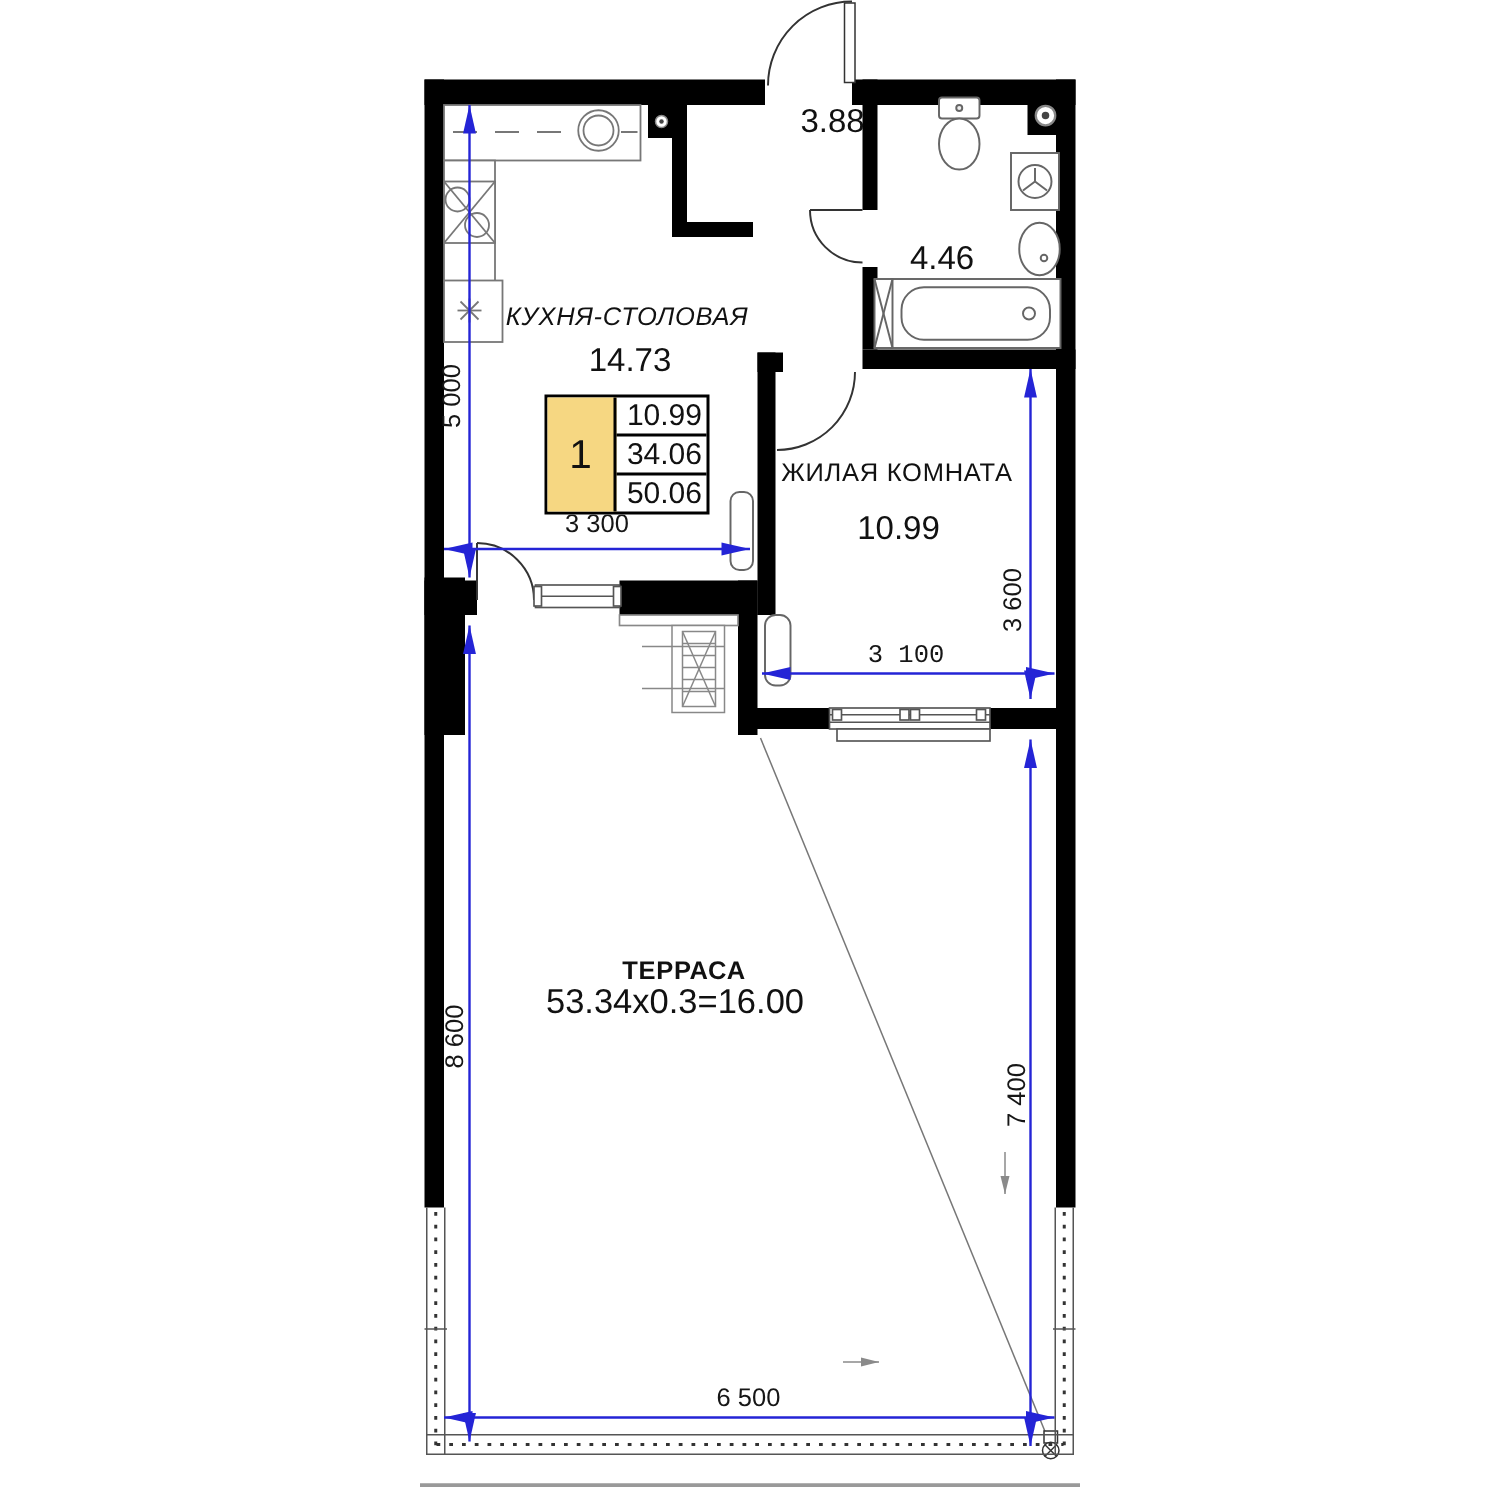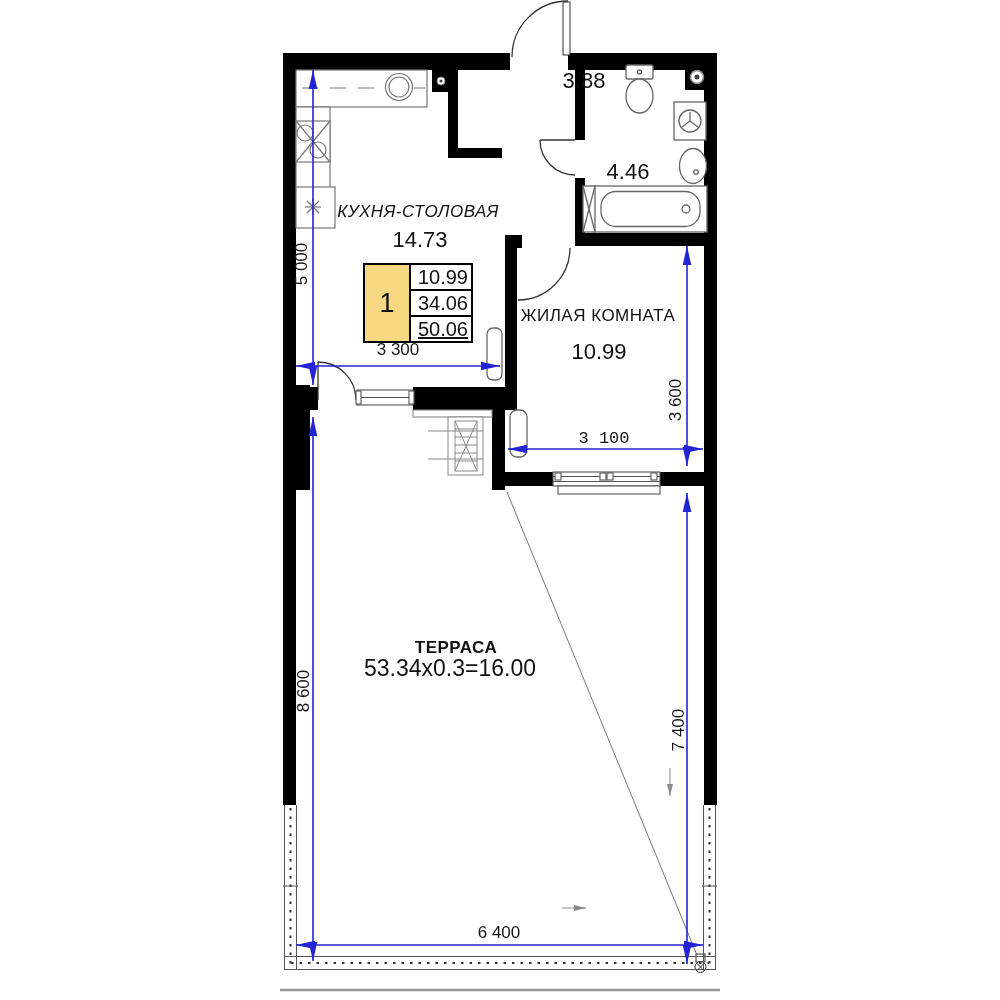--- a/index.html
+++ b/index.html
@@ -12,21 +12,21 @@
   .room-name{font-size:17px;letter-spacing:.5px;}
   .room-area{font-size:22px;}
   .dim-label{font-size:17px;color:#161616;}
   
   .info-table{position:absolute;left:363px;top:263px;display:flex;border:2px solid #000;background:#fff;}
   .info-cell-rooms{width:44px;background:#f6d782;border-right:2px solid #000;display:flex;
                    align-items:center;justify-content:center;font-size:27px;}
   .info-col{display:flex;flex-direction:column;width:60px;}
   .info-row{height:24px;display:flex;align-items:center;justify-content:flex-end;
             padding-right:3px;font-size:20px;border-bottom:2px solid #000;}
-  .info-row:last-child{border-bottom:none;text-decoration:underline;}
+  .info-row:last-child{border-bottom:none;}
 </style>
 </head>
 <body>
 
 <div id="plan">
 
 <svg width="1000" height="1000" viewBox="0 0 1000 1000">
   <defs>
     <marker id="ab" markerUnits="userSpaceOnUse" markerWidth="22" markerHeight="12" refX="21" refY="6" orient="auto-start-reverse">
       <path d="M21,6 L2,1.7 L2,10.3 Z" fill="#2424d6"></path>
@@ -214,33 +214,33 @@
     <line x1="296" y1="945" x2="703" y2="945" marker-start="url(#ab)" marker-end="url(#ab)"></line>
   </g>
 </svg>
 
   <div class="lbl room-name" style="left:418px;top:211px;font-style:italic;">КУХНЯ-СТОЛОВАЯ</div>
   <div class="lbl room-area" style="left:420px;top:240px;">14.73</div>
 
   <div class="lbl room-name" style="left:598px;top:315px;text-align:center;">ЖИЛАЯ КОМНАТА</div>
   <div class="lbl room-area" style="left:599px;top:352px;">10.99</div>
 
-  <div class="lbl room-area" style="left:584px;top:81px;">3.88</div>
+  <div class="lbl room-area" style="left:555px;top:81px;">3.88</div>
   <div class="lbl room-area" style="left:610px;top:172px;margin-left:18px;">4.46</div>
 
   <div class="lbl room-name" style="left:456px;top:647px;font-weight:bold;">ТЕРРАСА</div>
   <div class="lbl" style="left:450px;top:668px;font-size:23px;">53.34x0.3=16.00</div>
 
   <div class="lbl dim-label rot" style="left:301px;top:264px;">5 000</div>
   <div class="lbl dim-label" style="left:398px;top:349px;">3 300</div>
   <div class="lbl dim-label rot" style="left:675px;top:400px;">3 600</div>
   <div class="lbl dim-label" style="left:604px;top:438px;font-family:Liberation Mono, monospace;">3 100</div>
   <div class="lbl dim-label rot" style="left:303px;top:691px;">8 600</div>
   <div class="lbl dim-label rot" style="left:678px;top:730px;">7 400</div>
-  <div class="lbl dim-label" style="left:499px;top:932px;">6 400</div>
+  <div class="lbl dim-label" style="left:499px;top:932px;">6 500</div>
 
   <div class="info-table">
     <div class="info-cell-rooms">1</div>
     <div class="info-col">
       <div class="info-row">10.99</div>
       <div class="info-row">34.06</div>
       <div class="info-row">50.06</div>
     </div>
   </div>
 

